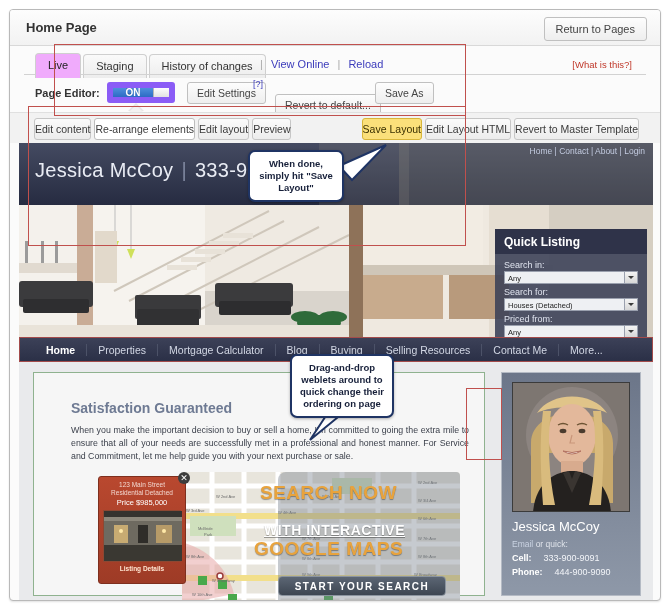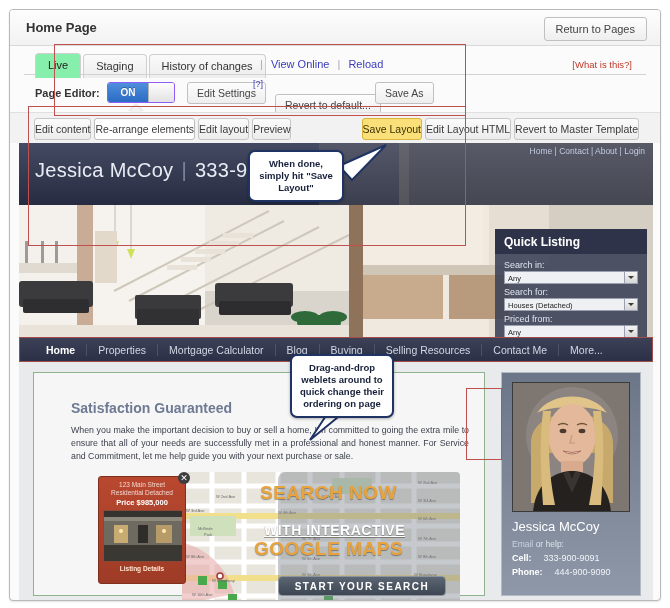--- a/index.html
+++ b/index.html
@@ -69,21 +69,21 @@
     background: linear-gradient(#fafafa, #ededed);
     font-size: 11px;
     color: #333;
     padding: 5px 12px 6px 12px;
     border-radius: 4px 4px 0 0;
     margin-right: 2px;
     cursor: pointer;
     position: relative; top: 1px;
   }
   .tab.active {
-    background: #86efac;
+    background: #f0abfc;
     color: #222;
     padding-bottom: 7px;
     z-index: 3;
   }
   .tab-links {
     position: absolute; left: 245px; top: 12px;
     font-size: 11px; color: #3b3bbb;
   }
   .tab-links .sep { color: #aaa; margin: 0 5px; }
   .tab-links a { color: #3b3bbb; text-decoration: none; cursor: pointer; }
@@ -101,21 +101,21 @@
     position: absolute; left: 0; top: 70px;
     width: 100%; height: 32px;
   }
   .pe-label {
     position: absolute; left: 25px; top: 7px;
     font-size: 11px; font-weight: bold; color: #333;
   }
   .toggle {
     position: absolute; left: 97px; top: 2px;
     width: 68px; height: 21px;
-    border: 1px solid #8b5cf6;
+    border: 6px solid #8b5cf6;
     border-radius: 3px;
     overflow: hidden;
     background: #e9e9e9;
     cursor: pointer;
     display: flex;
     justify-content: space-between;
   }
   .toggle .on {
     flex: 0 0 40px;
     background: linear-gradient(#4e8fdc, #2c6bc4);
@@ -328,21 +328,21 @@
     color: #fff;
   }
   .listing-x {
     position: absolute; right: -5px; top: -5px;
     width: 12px; height: 12px; border-radius: 50%;
     background: #3d3d3d; color: #fff;
     font-size: 9px; line-height: 12px; text-align: center;
     cursor: pointer;
   }
   .listing-addr { font-size: 6.5px; text-align: center; color: #f2d7cf; line-height: 8px;}
-  .listing-price { font-size: 7.5px; font-weight: bold; text-align: center; margin-top: 1px; }
+  .listing-price { font-size: 7.5px; font-weight: normal; text-align: center; margin-top: 1px; }
   .listing-photo {
     margin-top: 3px; height: 52px;
     background: linear-gradient(#4a4b46 0%, #6d6a60 40%, #3c3b37 100%);
     border: 1px solid #8e4732;
   }
   .listing-link {
     margin-top: 3px; text-align: center;
     font-size: 6.5px; font-weight: bold; color: #ffe6d2;
     cursor: pointer;
   }
@@ -674,21 +674,21 @@
               <path d="M48 78 h22 v12 h-22z" fill="#d8ab8e"></path>
               <path d="M20 130 C22 98 44 88 59 88 C74 88 96 98 98 130 Z" fill="#24211f"></path>
               <path d="M50 90 L59 110 L68 90 L62 88 L59 96 L56 88Z" fill="#3a3531"></path>
 
               <path d="M30 28 C26 60 28 92 30 122 L42 122 C36 92 34 58 38 28Z" fill="#d9bb7d"></path>
               <path d="M88 28 C92 60 90 92 88 122 L76 122 C82 92 84 58 80 28Z" fill="#d9bb7d"></path>
             </svg>
           </div>
           <div class="agent-name">Jessica McCoy</div>
           <div class="agent-email">
-            <span class="lnk">Email</span><span> or help:</span>
+            <span class="lnk">Email</span><span> or quick:</span>
           </div>
           <div class="agent-row">
             <span>Cell:</span><span class="v">333-900-9091</span>
           </div>
           <div class="agent-row">
             <span>Phone:</span><span class="v">444-900-9090</span>
           </div>
         </div>
       </div>
     </div>

